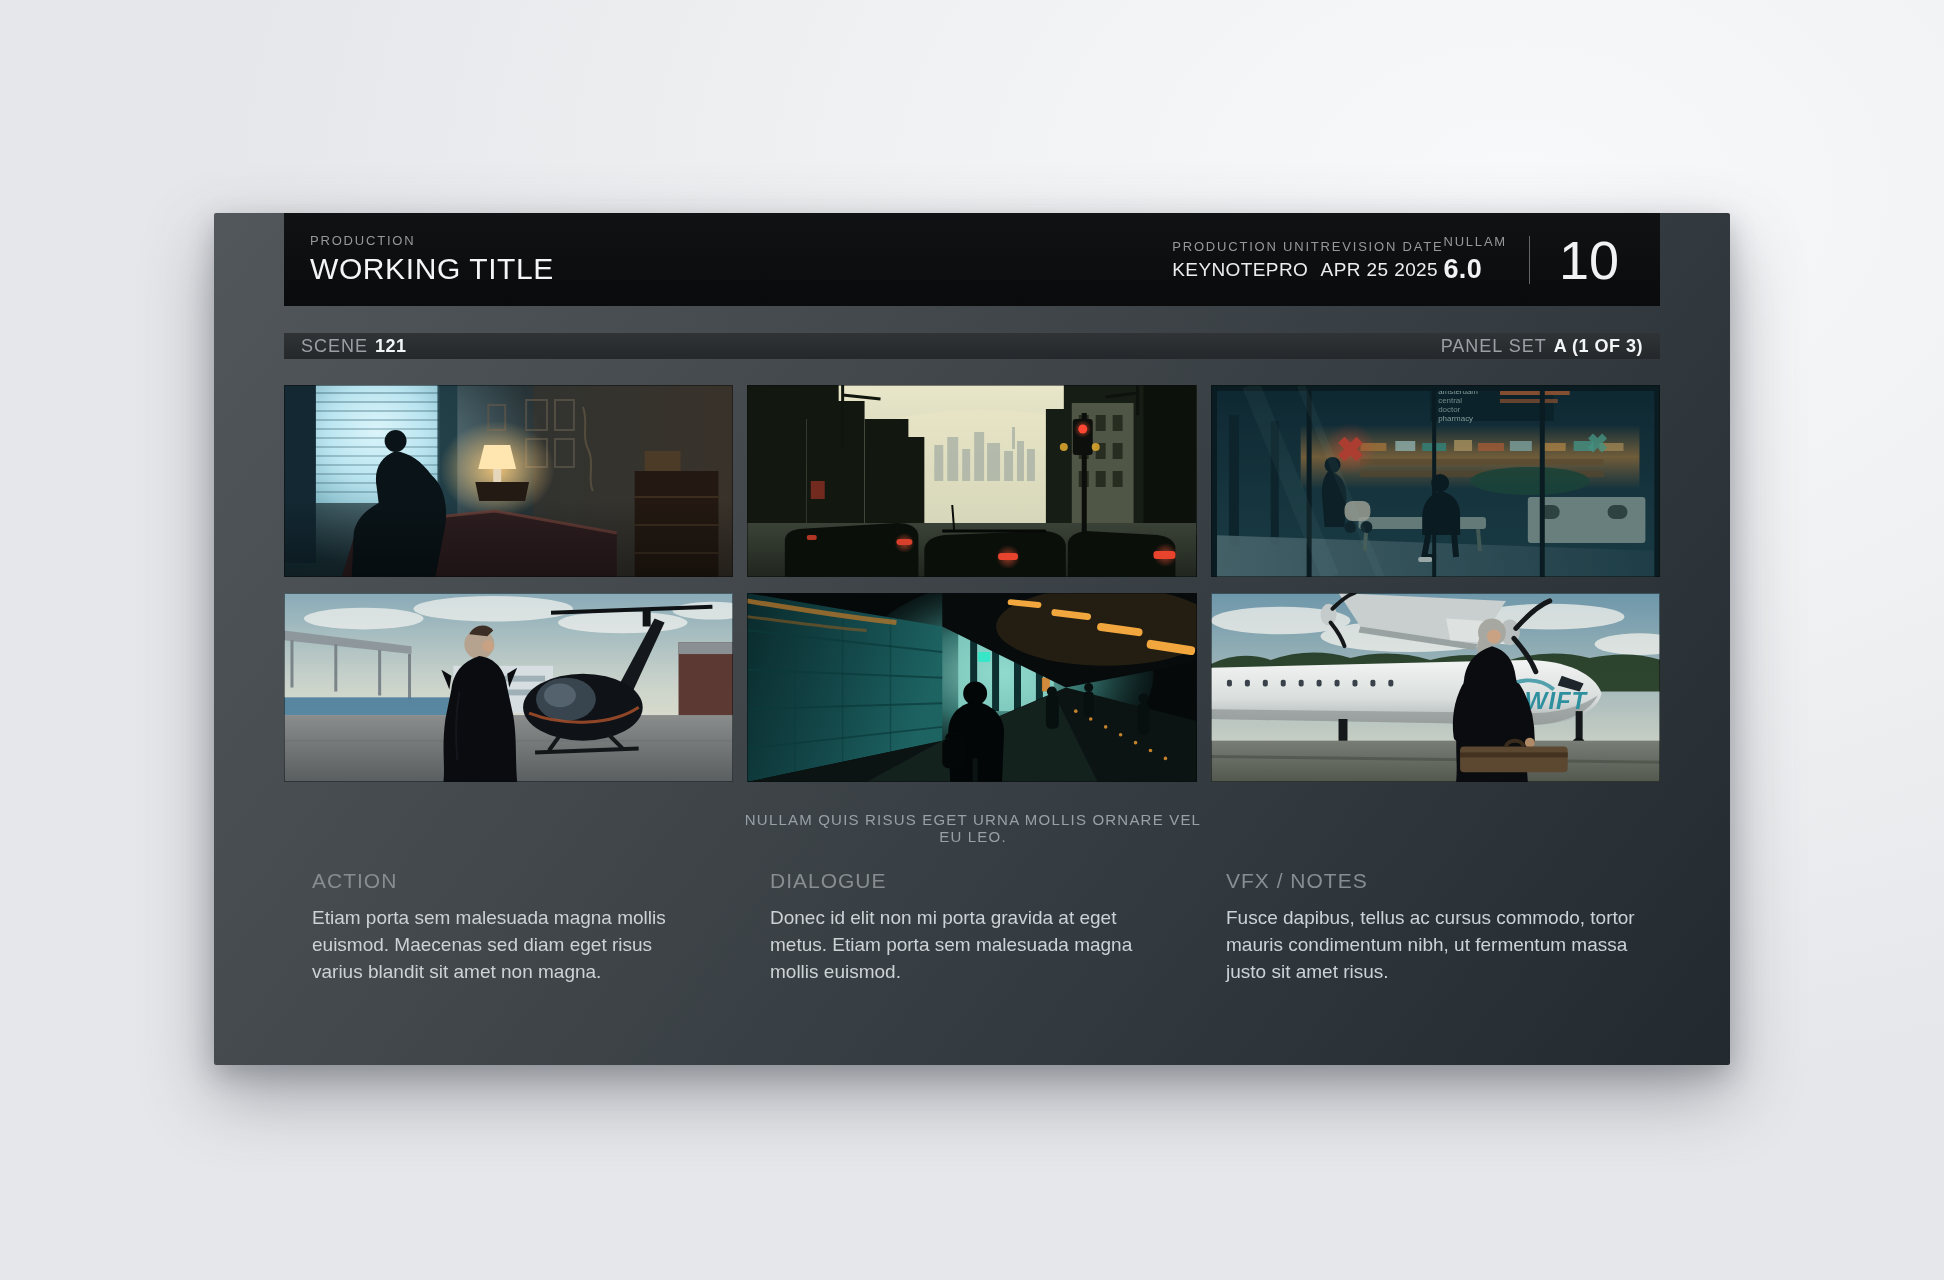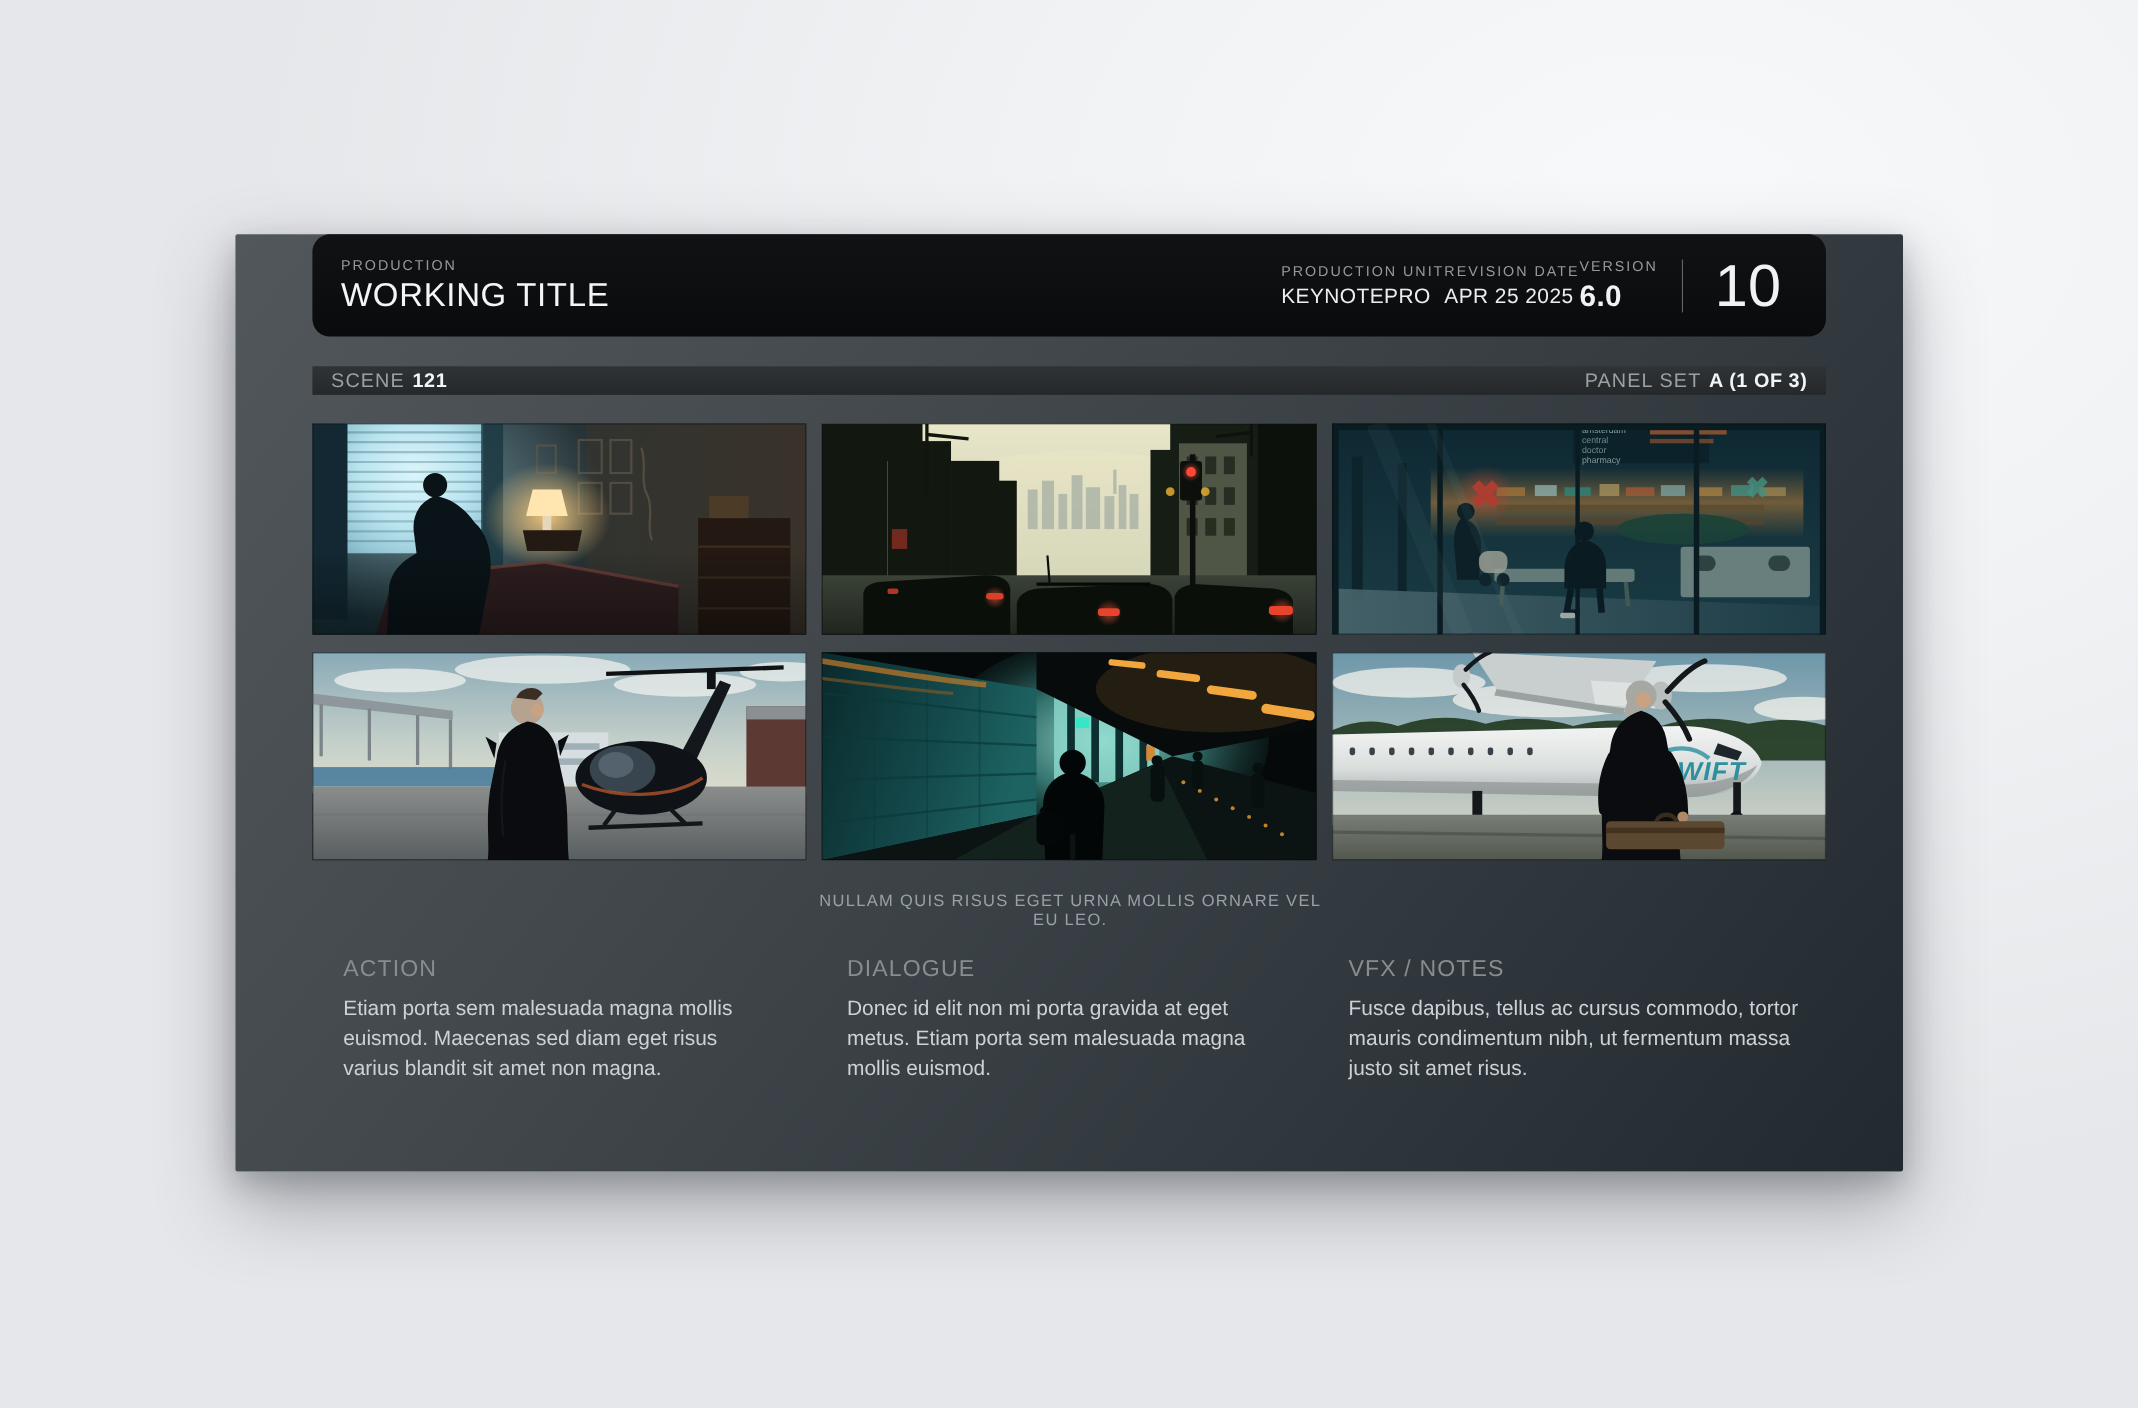--- a/index.html
+++ b/index.html
@@ -12,21 +12,21 @@
   .slide{
     position:absolute;left:214px;top:213px;width:1516px;height:852px;
     background:linear-gradient(128deg,#51575b 0%,#42484c 36%,#333a3f 68%,#232a2f 100%);
     box-shadow:0 30px 70px rgba(75,80,88,.45),0 10px 26px rgba(75,80,88,.30);
     border-radius:2px;
   }
   
   .hdr{
     position:absolute;left:70px;top:0;width:1376px;height:93px;
     background:linear-gradient(180deg,#101214 0%,#0a0b0d 100%);
-    display:flex;align-items:center;justify-content:space-between;border-radius:16px;
+    display:flex;align-items:center;justify-content:space-between;
   }
   .hdr-left{display:flex;flex-direction:column;gap:4px;padding-left:26px;}
   .hdr-label{font-size:13px;letter-spacing:1.8px;color:#96999c;}
   .hdr-title{font-size:30px;font-weight:300;letter-spacing:.6px;color:#f3f5f6;}
   .hdr-right{display:flex;align-items:center;}
   .hfield{display:flex;flex-direction:column;gap:5px;}
   .hval{font-size:19px;letter-spacing:.4px;color:#ebedee;font-weight:400;}
   .hval-lg{font-size:27px;font-weight:700;color:#f0f2f3;}
   .hdr-divider{width:1px;height:48px;background:#63676c;margin:0 0 0 22px;}
   .page-number{
@@ -78,21 +78,21 @@
     <div class="hdr-right">
       <div class="hfield">
         <div class="hdr-label">PRODUCTION UNIT</div>
         <div class="hval">KEYNOTEPRO</div>
       </div>
       <div class="hfield">
         <div class="hdr-label">REVISION DATE</div>
         <div class="hval">APR 25 2025</div>
       </div>
       <div class="hfield">
-        <div class="hdr-label">VERSION</div>
+        <div class="hdr-label">NULLAM</div>
         <div class="hval hval-lg">6.0</div>
       </div>
       <div class="hdr-divider"></div>
       <div class="page-number">10</div>
     </div>
   </header>
 
   <div class="scenebar">
     <div>
       <span class="sb-label">SCENE</span><span class="sb-value">121</span>

